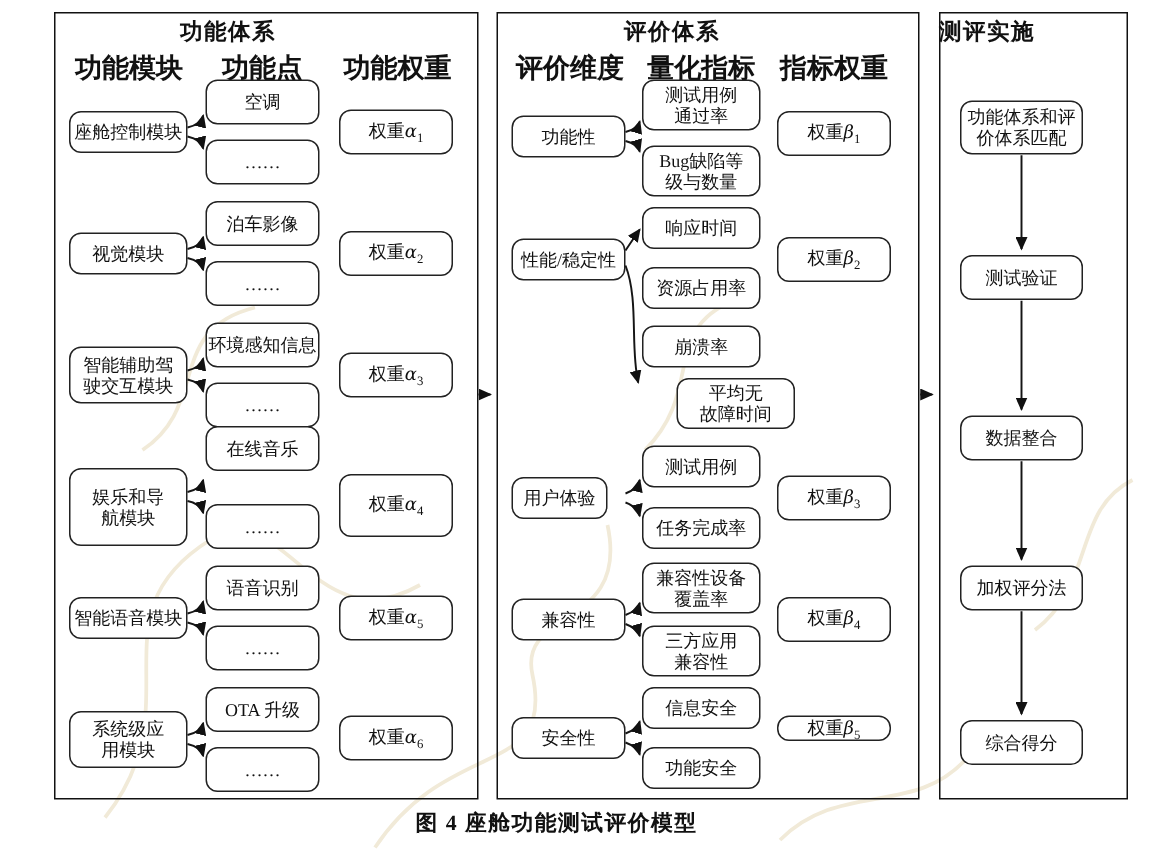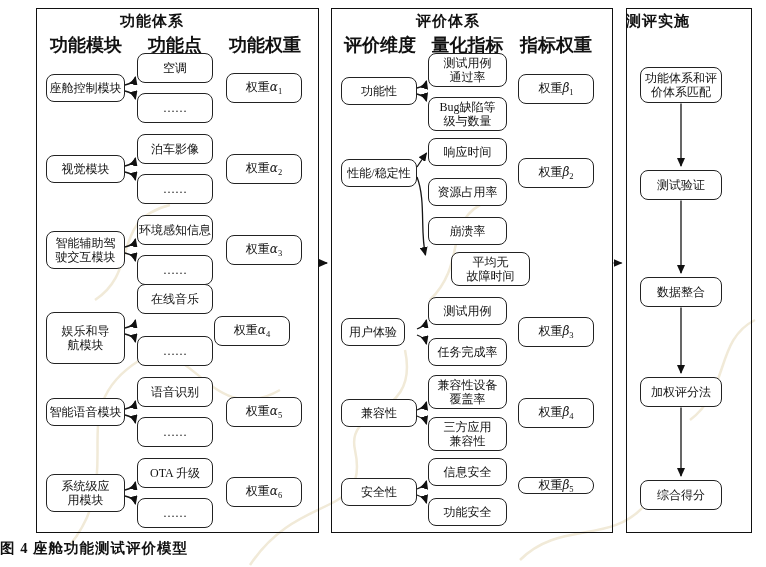--- a/index.html
+++ b/index.html
@@ -12,22 +12,22 @@
   .panel { position:absolute; border:1.6px solid #111; background:transparent; box-sizing:border-box; }
   .ptitle { position:absolute; text-align:left; font-size:15px; font-weight:600; letter-spacing:1px; }
   .hdr { position:absolute; text-align:center; font-size:18px; font-weight:700; }
   .box {
     position:absolute; box-sizing:border-box; border:1.4px solid #222; border-radius:8px;
     background:#fff; display:flex; align-items:center; justify-content:center;
     text-align:center; font-size:12px; line-height:1.18; white-space:pre-line; padding:0;
   }
   .box i { font-style:italic; font-family:"DejaVu Serif",serif; }
   .box sub { font-size:8.5px; line-height:1; }
-  .caption { position:absolute; left:0; top:539px; width:686px; text-align:left;
-             font-size:14.5px; font-weight:700; letter-spacing:1px; }
+  .caption { position:absolute; left:0; top:539px; width:686px; text-align:center;
+             font-size:14.5px; font-weight:700; letter-spacing:1px;padding-left:28px; }
 </style>
 </head>
 <body>
 
 <div id="stage">
 
   <svg class="layer" width="766" height="567" viewBox="0 0 766 567">
     <g fill="none" stroke="#f1ead8" stroke-width="2.5">
       <path d="M70 545 C130 470 60 410 140 360 C190 330 210 430 280 390"></path>
       <path d="M250 565 C300 490 370 520 355 450 C345 405 420 420 405 350"></path>
@@ -57,21 +57,21 @@
   <div class="box" style="left:137px;top:215px;width:76px;height:30px">环境感知信息</div>
   <div class="box" style="left:46px;top:231px;width:79px;height:38px">智能辅助驾
 驶交互模块</div>
   <div class="box" style="left:137px;top:255px;width:76px;height:30px">……</div>
   <div class="box" style="left:226px;top:235px;width:76px;height:30px"><span><span>权重</span><i>α</i><sub>3</sub></span></div>
 
   <div class="box" style="left:46px;top:312px;width:79px;height:52px">娱乐和导
 航模块</div>
   <div class="box" style="left:137px;top:284px;width:76px;height:30px">在线音乐</div>
   <div class="box" style="left:137px;top:336px;width:76px;height:30px">……</div>
-  <div class="box" style="left:214px;top:316px;width:76px;height:30px"><span><span>权重</span><i>α</i><sub>4</sub></span></div>
+  <div class="box" style="left:226px;top:316px;width:76px;height:42px"><span><span>权重</span><i>α</i><sub>4</sub></span></div>
 
   <div class="box" style="left:46px;top:398px;width:79px;height:28px">智能语音模块</div>
   <div class="box" style="left:137px;top:377px;width:76px;height:30px">语音识别</div>
   <div class="box" style="left:137px;top:417px;width:76px;height:30px">……</div>
   <div class="box" style="left:226px;top:397px;width:76px;height:30px"><span><span>权重</span><i>α</i><sub>5</sub></span></div>
 
   <div class="box" style="left:46px;top:474px;width:79px;height:38px">系统级应
 用模块</div>
   <div class="box" style="left:137px;top:458px;width:76px;height:30px">OTA 升级</div>
   <div class="box" style="left:137px;top:498px;width:76px;height:30px">……</div>

